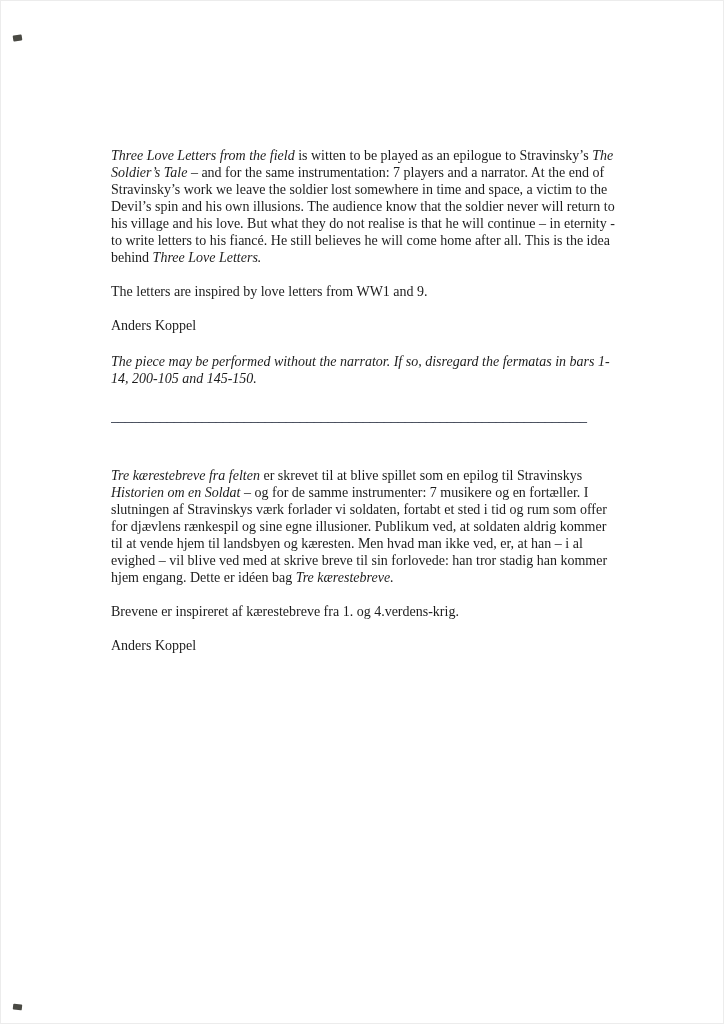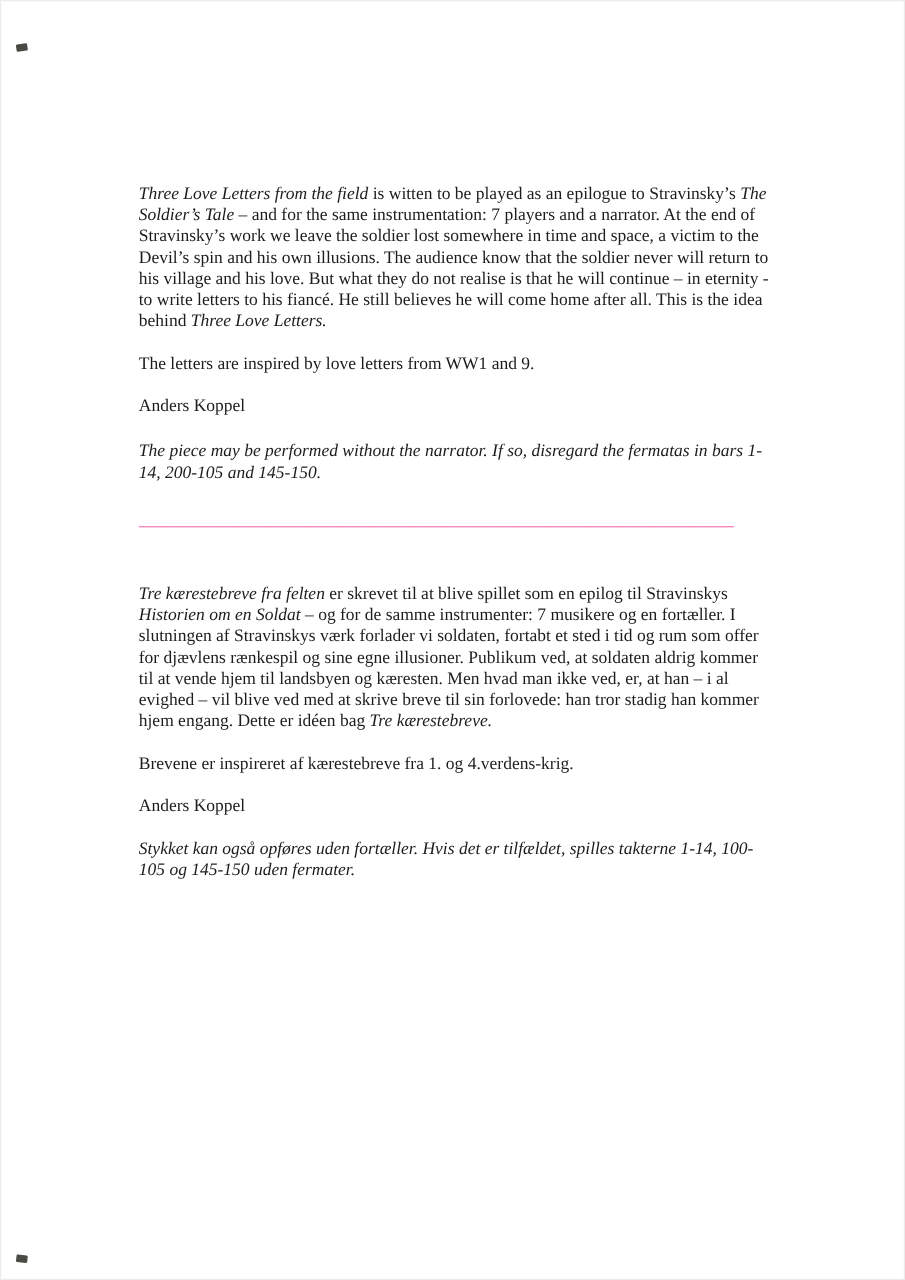--- a/index.html
+++ b/index.html
@@ -37,21 +37,21 @@
     margin-top: 19px !important;
   }
   .note-da {
     margin-top: 17px !important;
   }
   .divider {
     margin: 21px 0 42px 0 !important;
     white-space: nowrap;
     overflow: hidden;
     letter-spacing: 0;
-    color: #ec4899;
+    color: #0f172a;
   }
   .speck {
     position: absolute;
     background: #4a4a44;
     border-radius: 1px;
   }
   .speck-top-left {
     left: 12px;
     top: 34px;
     width: 9px;
@@ -85,16 +85,15 @@
     <p class="note note-en">The piece may be performed without the narrator. If so, disregard the fermatas in bars 1-14, 200-105 and 145-150.</p>
 
     <p class="divider">____________________________________________________________________</p>
 
     <p><span style="font-style: italic;">Tre kærestebreve fra felten</span><span> er skrevet til at blive spillet som en epilog til Stravinskys </span><span style="font-style: italic;">Historien om en Soldat</span><span> – og for de samme instrumenter: 7 musikere og en fortæller. I slutningen af Stravinskys værk forlader vi soldaten, fortabt et sted i tid og rum som offer for djævlens rænkespil og sine egne illusioner. Publikum ved, at soldaten aldrig kommer til at vende hjem til landsbyen og kæresten. Men hvad man ikke ved, er, at han – i al evighed – vil blive ved med at skrive breve til sin forlovede: han tror stadig han kommer hjem engang. Dette er idéen bag </span><span style="font-style: italic;">Tre kærestebreve.</span></p>
 
     <p>Brevene er inspireret af kærestebreve fra 1. og 4.verdens-krig.</p>
 
     <p>Anders Koppel</p>
 
-    <p class="note note-da">Stykket kan også opføres uden fortæller. Hvis det er tilfældet, spilles takterne 1-14, 100-105 og 145-150 uden fermater.</p>
 
   </div>
 </div>
 
 </body></html>

